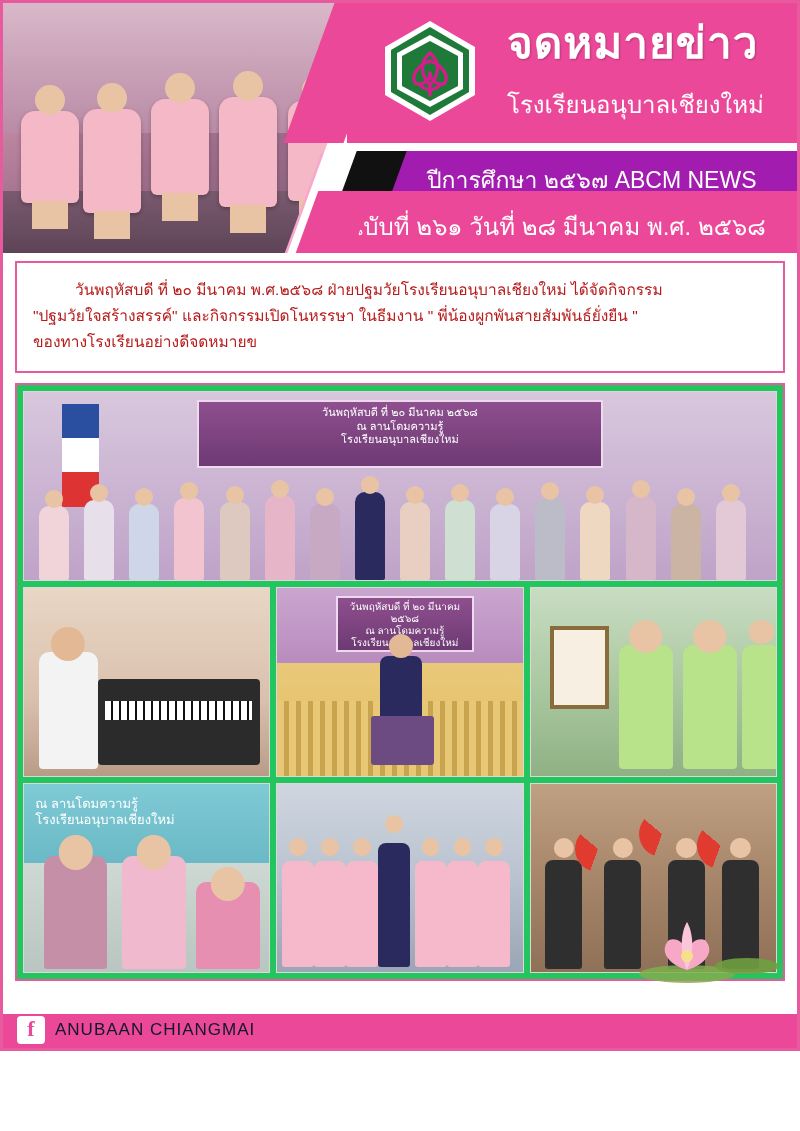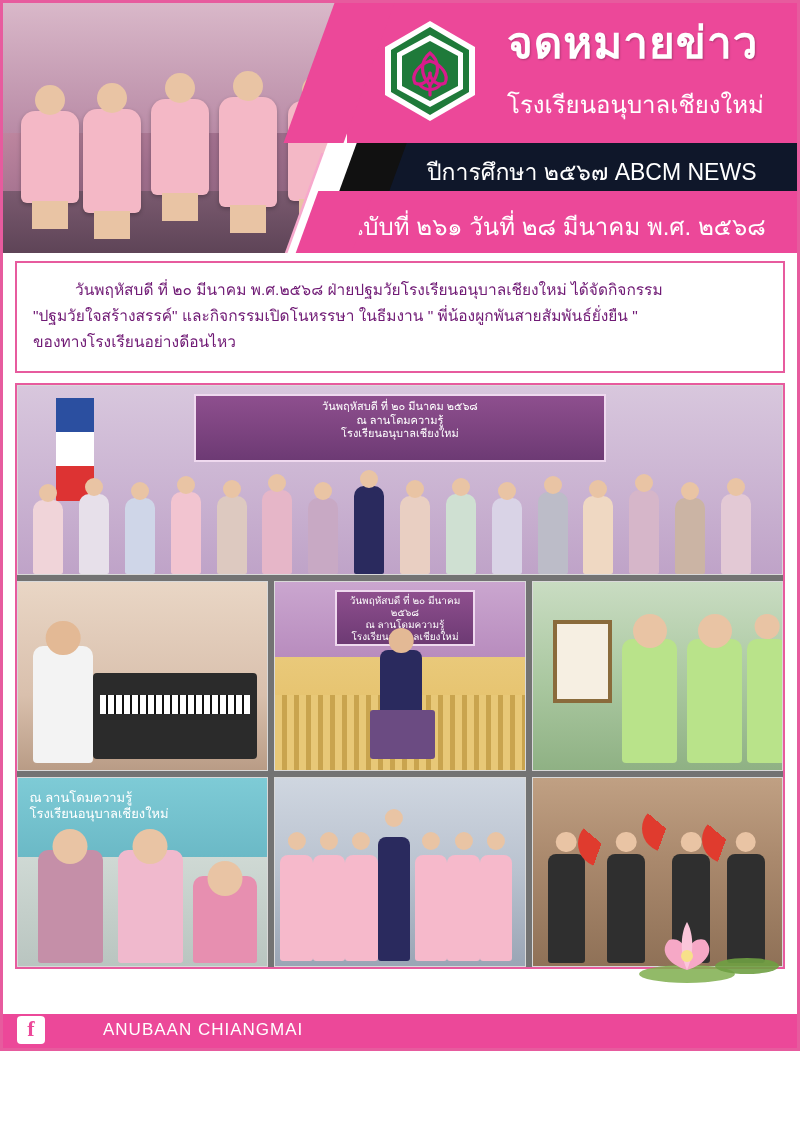--- a/index.html
+++ b/index.html
@@ -90,22 +90,22 @@
     background: #ec4899;
     border-bottom-left-radius: 0;
   }
   .band-pink::after {
     content:"";
     position:absolute; left:-38px; top:0; width: 60px; height: 140px;
     background:#ec4899;
     transform: skewX(-20deg);
   }
   .band-black {
-    position:absolute; right:0; top:140px; width: 415px; height: 48px;
-    background: #0f172a;
+    position:absolute; right:0; top:148px; width: 415px; height: 48px;
+    background: #a21caf;
   }
   .band-black::after {
     content:"";
     position:absolute; left:-34px; top:0; width: 50px; height: 48px;
     background:#111111;
     transform: skewX(-20deg);
   }
   .band-pink2 {
     position:absolute; right:0; top:188px; width: 450px; height: 62px;
     background: #ec4899;
@@ -154,36 +154,37 @@
   }
 
   
   .body-box {
     margin: 8px 12px 0 12px;
     border: 2px solid #e75b9e;
     padding: 14px 16px 16px 16px;
     background:#ffffff;
   }
   .body-box p {
-    color: #701a75;
+    color: #b91c1c;
     font-size: 15.5px;
     line-height: 1.62;
     text-align: justify;
     margin-bottom: 1px;
   }
   .body-box p.indent { text-indent: 42px; }
 
   
   .grid {
     margin: 10px 12px 0 12px;
     border: 2px solid #e75b9e;
+    padding: 6px;
     display: flex;
     flex-direction: column;
     gap: 6px;
-    background:#737373;
+    background:#22c55e;
   }
   .row { display:flex; gap: 6px; }
   .cell {
     position: relative;
     overflow: hidden;
     border: 1px solid #d9d9d9;
   }
   .cell.wide { flex: 1 1 100%; height: 190px; }
   .cell.third { flex: 1 1 33.33%; height: 190px; }
 
@@ -324,21 +325,21 @@
   }
   .fb-icon {
     position:absolute; left: 14px; bottom: 4px; width: 28px; height: 28px;
     background:#ffffff; border-radius: 4px;
     color:#ec4899; font-weight: bold; font-size: 22px;
     text-align:center; line-height: 26px;
     font-family: "Liberation Serif", serif;
   }
   .fb-text {
     position:absolute; left: 52px; bottom: 8px;
-    color:#ffffff; font-size: 17px; letter-spacing: 1px; margin-left: 48px;
+    color:#0f172a; font-size: 17px; letter-spacing: 1px;
   }
   .credit {
     position:absolute; right: 18px; bottom: 38px;
     color:#444; font-size: 12.5px;
   }
 </style>
 </head>
 <body>
 
 <div class="page">
@@ -387,21 +388,21 @@
 
       <div class="band-pink2">
         <div class="band-pink2-text">ฉบับที่ ๒๖๑ วันที่ ๒๘ มีนาคม พ.ศ. ๒๕๖๘</div>
       </div>
     </div>
   </div>
 
   <div class="body-box">
     <p class="indent">วันพฤหัสบดี ที่ ๒๐ มีนาคม พ.ศ.๒๕๖๘  ฝ่ายปฐมวัยโรงเรียนอนุบาลเชียงใหม่ ได้จัดกิจกรรม</p>
     <p>"ปฐมวัยใจสร้างสรรค์" และกิจกรรมเปิดโนหรรษา ในธีมงาน " พี่น้องผูกพันสายสัมพันธ์ยั่งยืน "</p>
-    <p>ของทางโรงเรียนอย่างดีอนไหว</p>
+    <p>ของทางโรงเรียนอย่างดีจดหมายข</p>
   </div>
 
   <div class="grid">
 
     <div class="row">
       <div class="cell wide">
         <div class="ph ph-stage">
           <div class="flagpole"></div>
           <div class="ph-banner">
             <div>วันพฤหัสบดี ที่ ๒๐ มีนาคม ๒๕๖๘</div>

